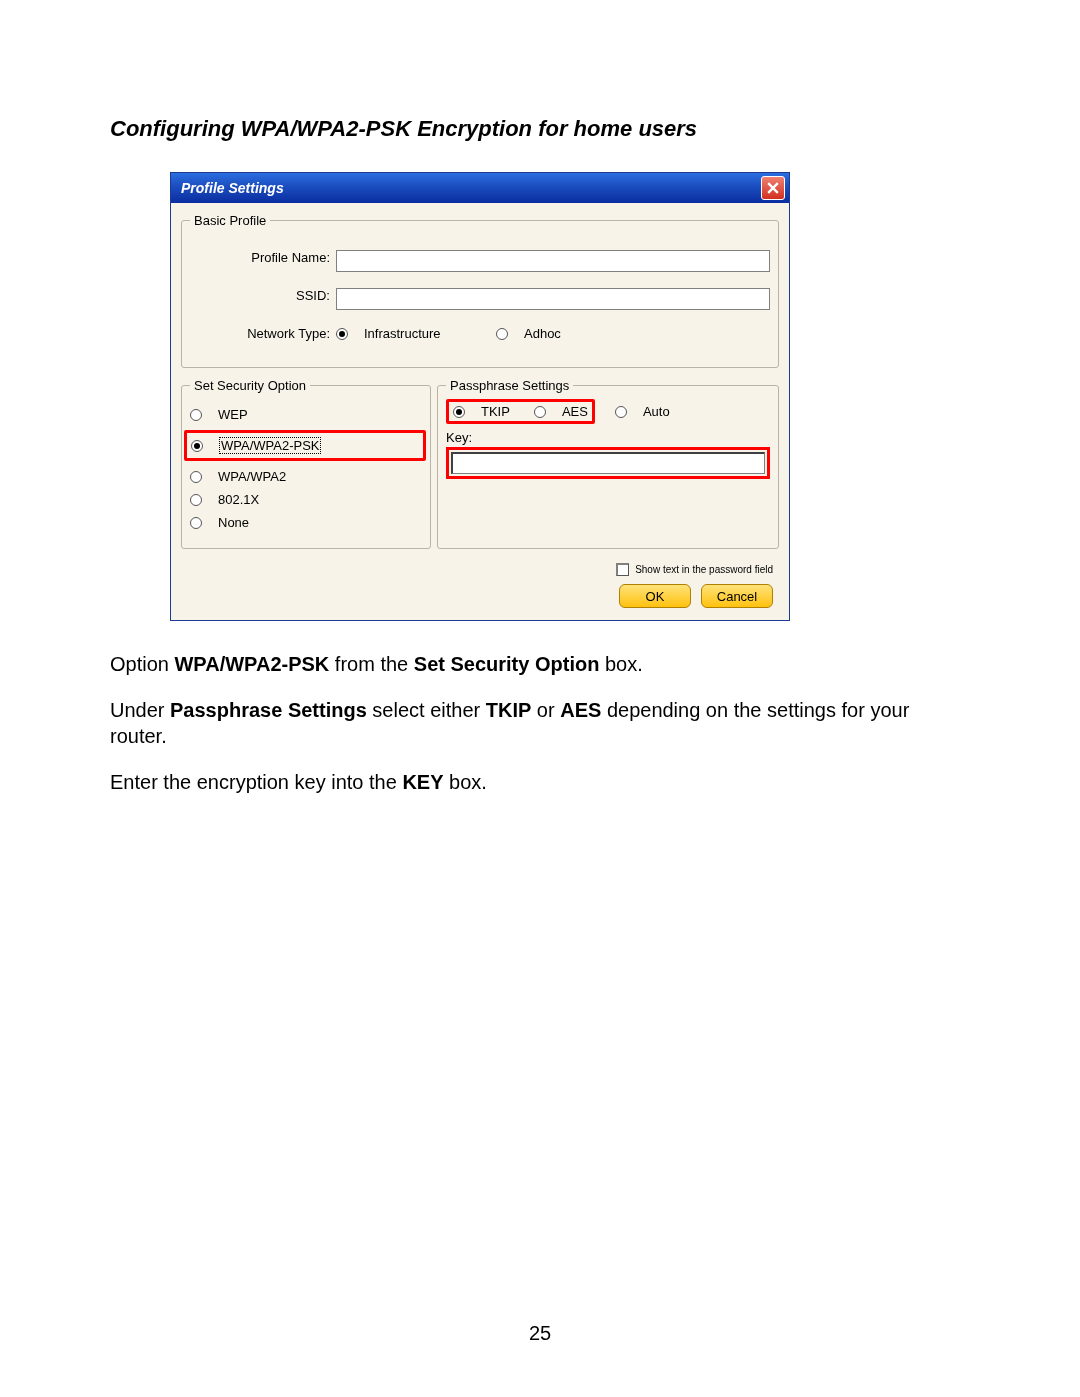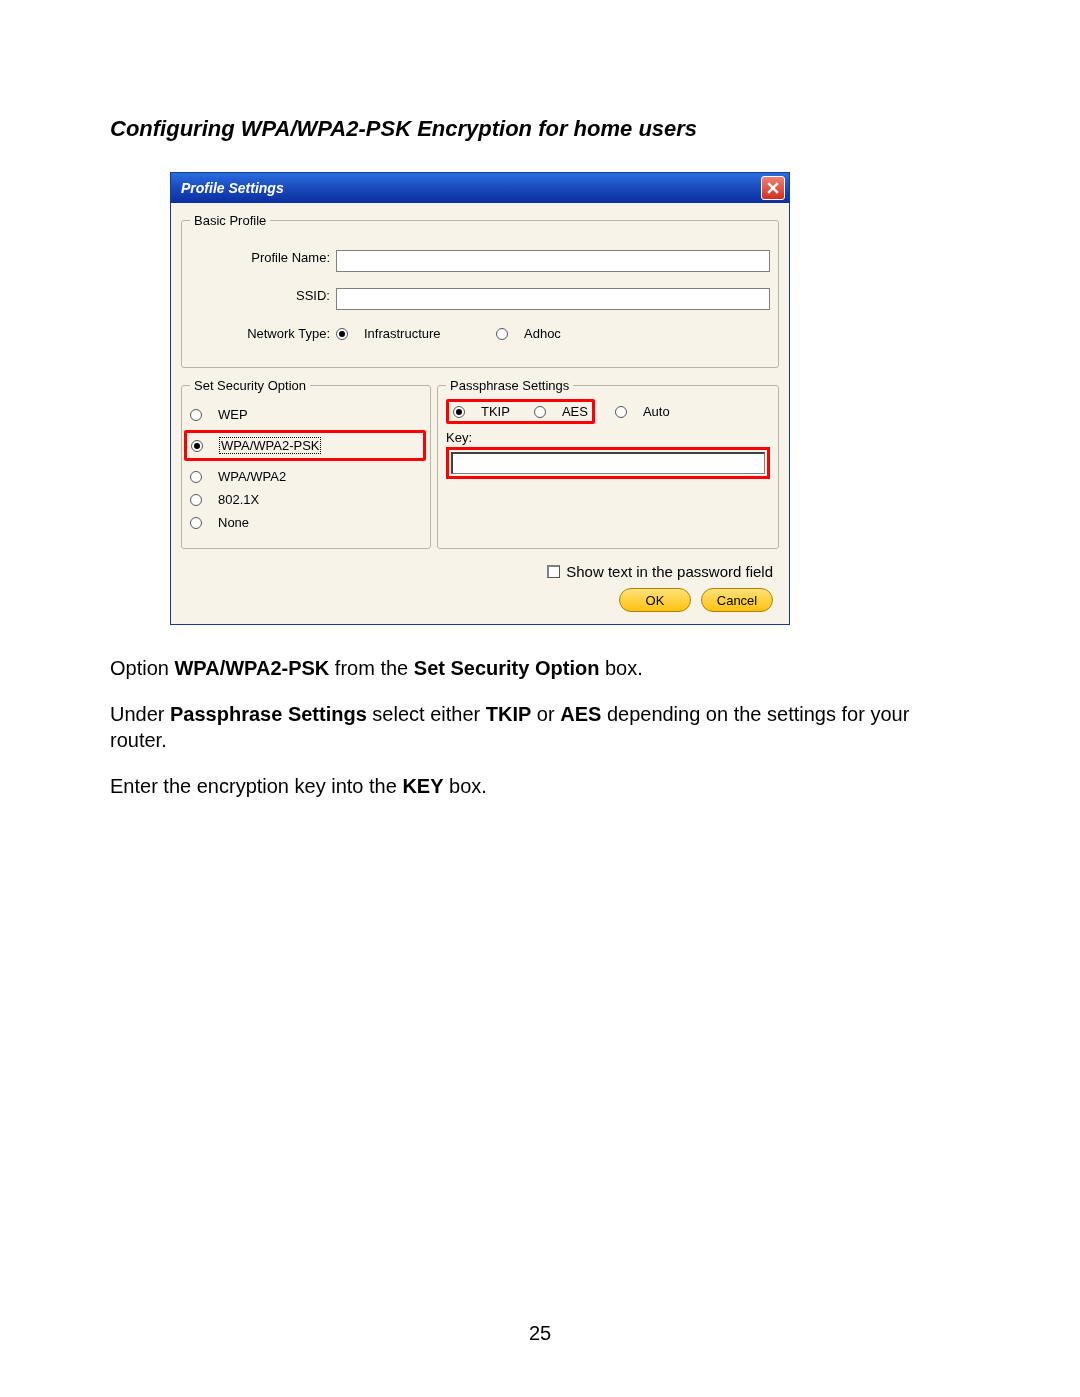--- a/index.html
+++ b/index.html
@@ -152,21 +152,21 @@
     border: 1px solid #808080;
     border-top: 2px solid #404040;
     border-left: 2px solid #404040;
     box-sizing: border-box;
   }
   .checkbox-row {
     display: flex;
     justify-content: flex-end;
     align-items: center;
     gap: 6px;
-    font-size: 15px;
+    font-size: 10px;
     margin: 8px 6px 8px 0;
   }
   .checkbox {
     width: 13px;
     height: 13px;
     border: 1px solid #555;
     background: #fff;
     box-sizing: border-box;
     border-top: 2px solid #808080;
     border-left: 2px solid #808080;
@@ -176,21 +176,21 @@
     justify-content: flex-end;
     gap: 10px;
     padding-right: 6px;
     padding-bottom: 2px;
   }
   .btn {
     min-width: 72px;
     height: 24px;
     background: linear-gradient(to bottom, #ffe27a, #ffc20f);
     border: 1px solid #b08000;
-    border-radius: 12px;
+    border-radius: 6px;
     font-size: 13px;
     display: flex;
     align-items: center;
     justify-content: center;
     box-sizing: border-box;
   }
   .body-text {
     font-size: 20px;
     line-height: 1.3;
     margin: 20px 0;

